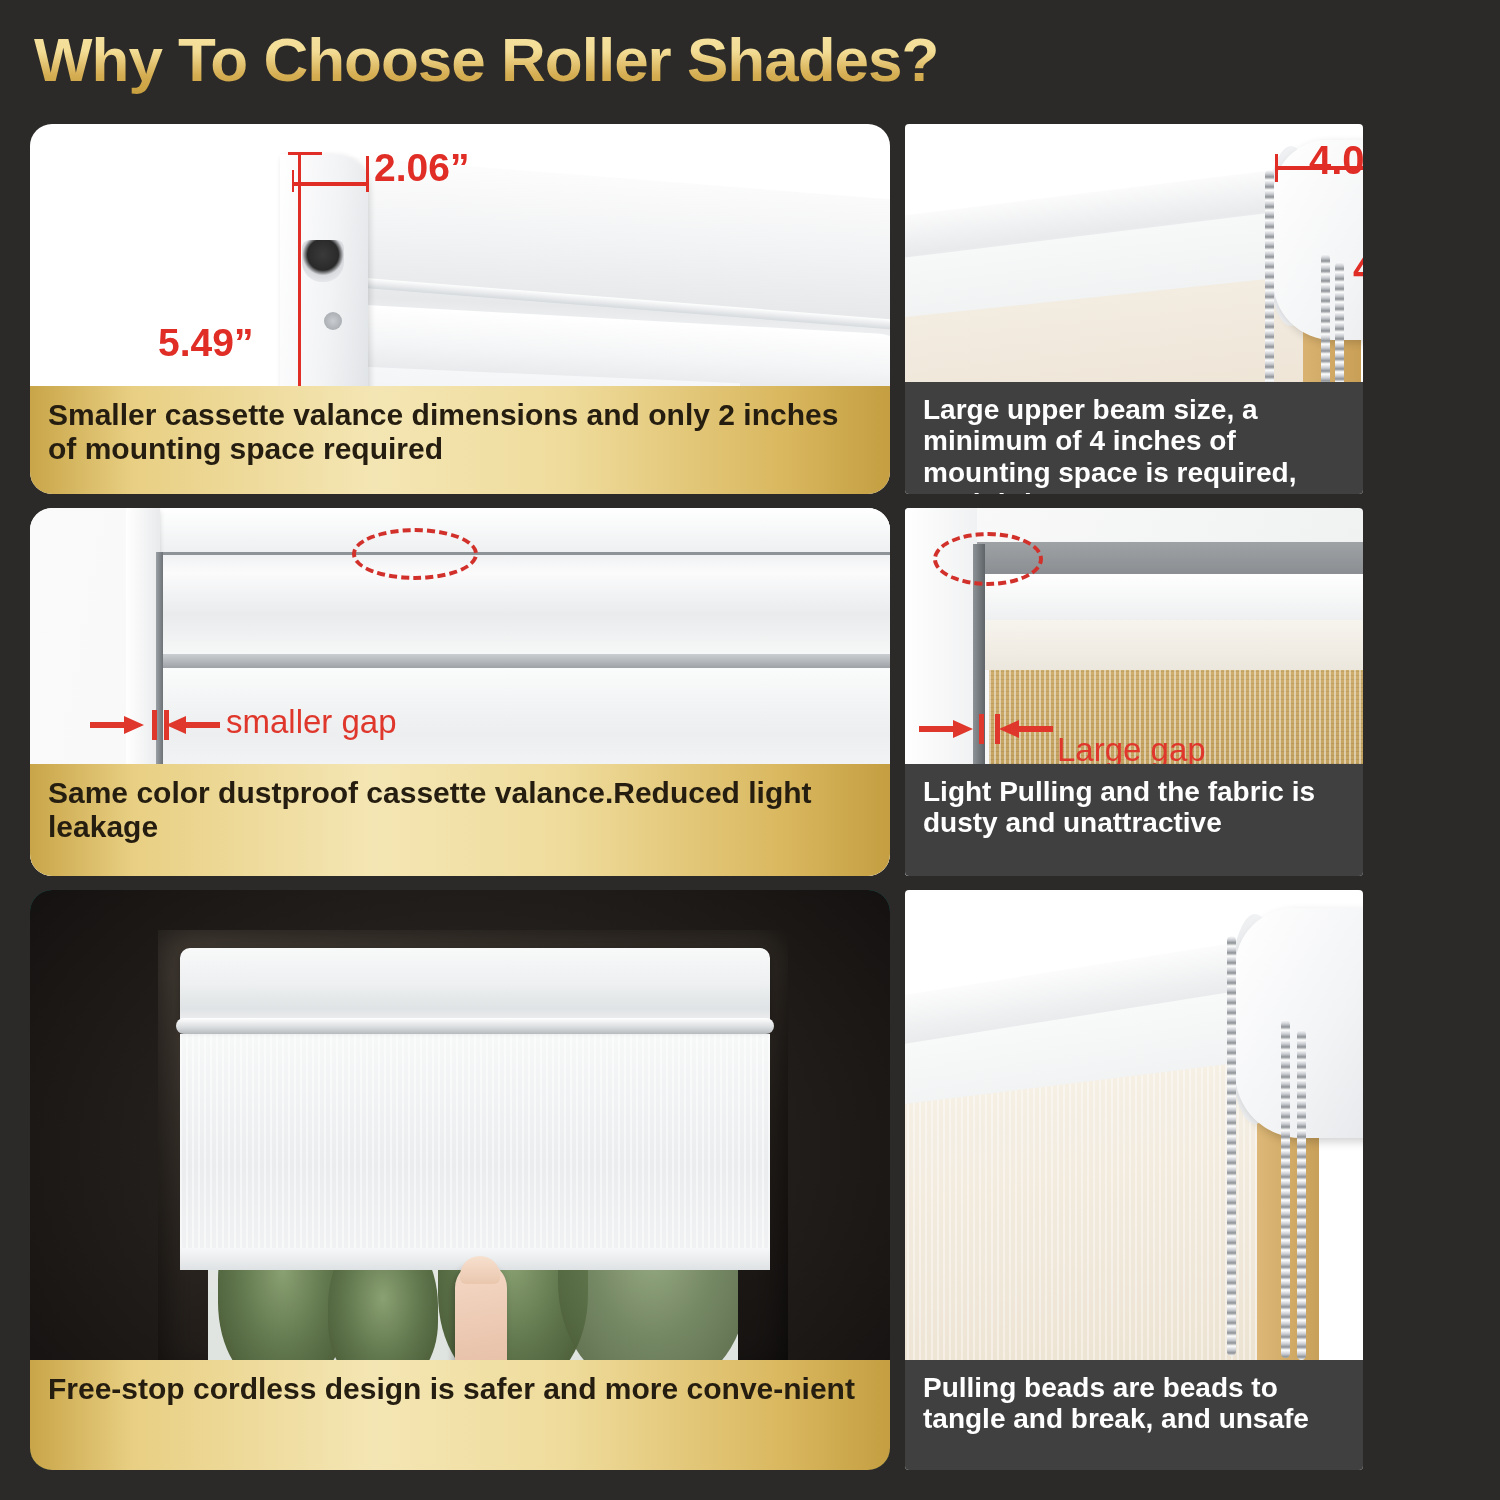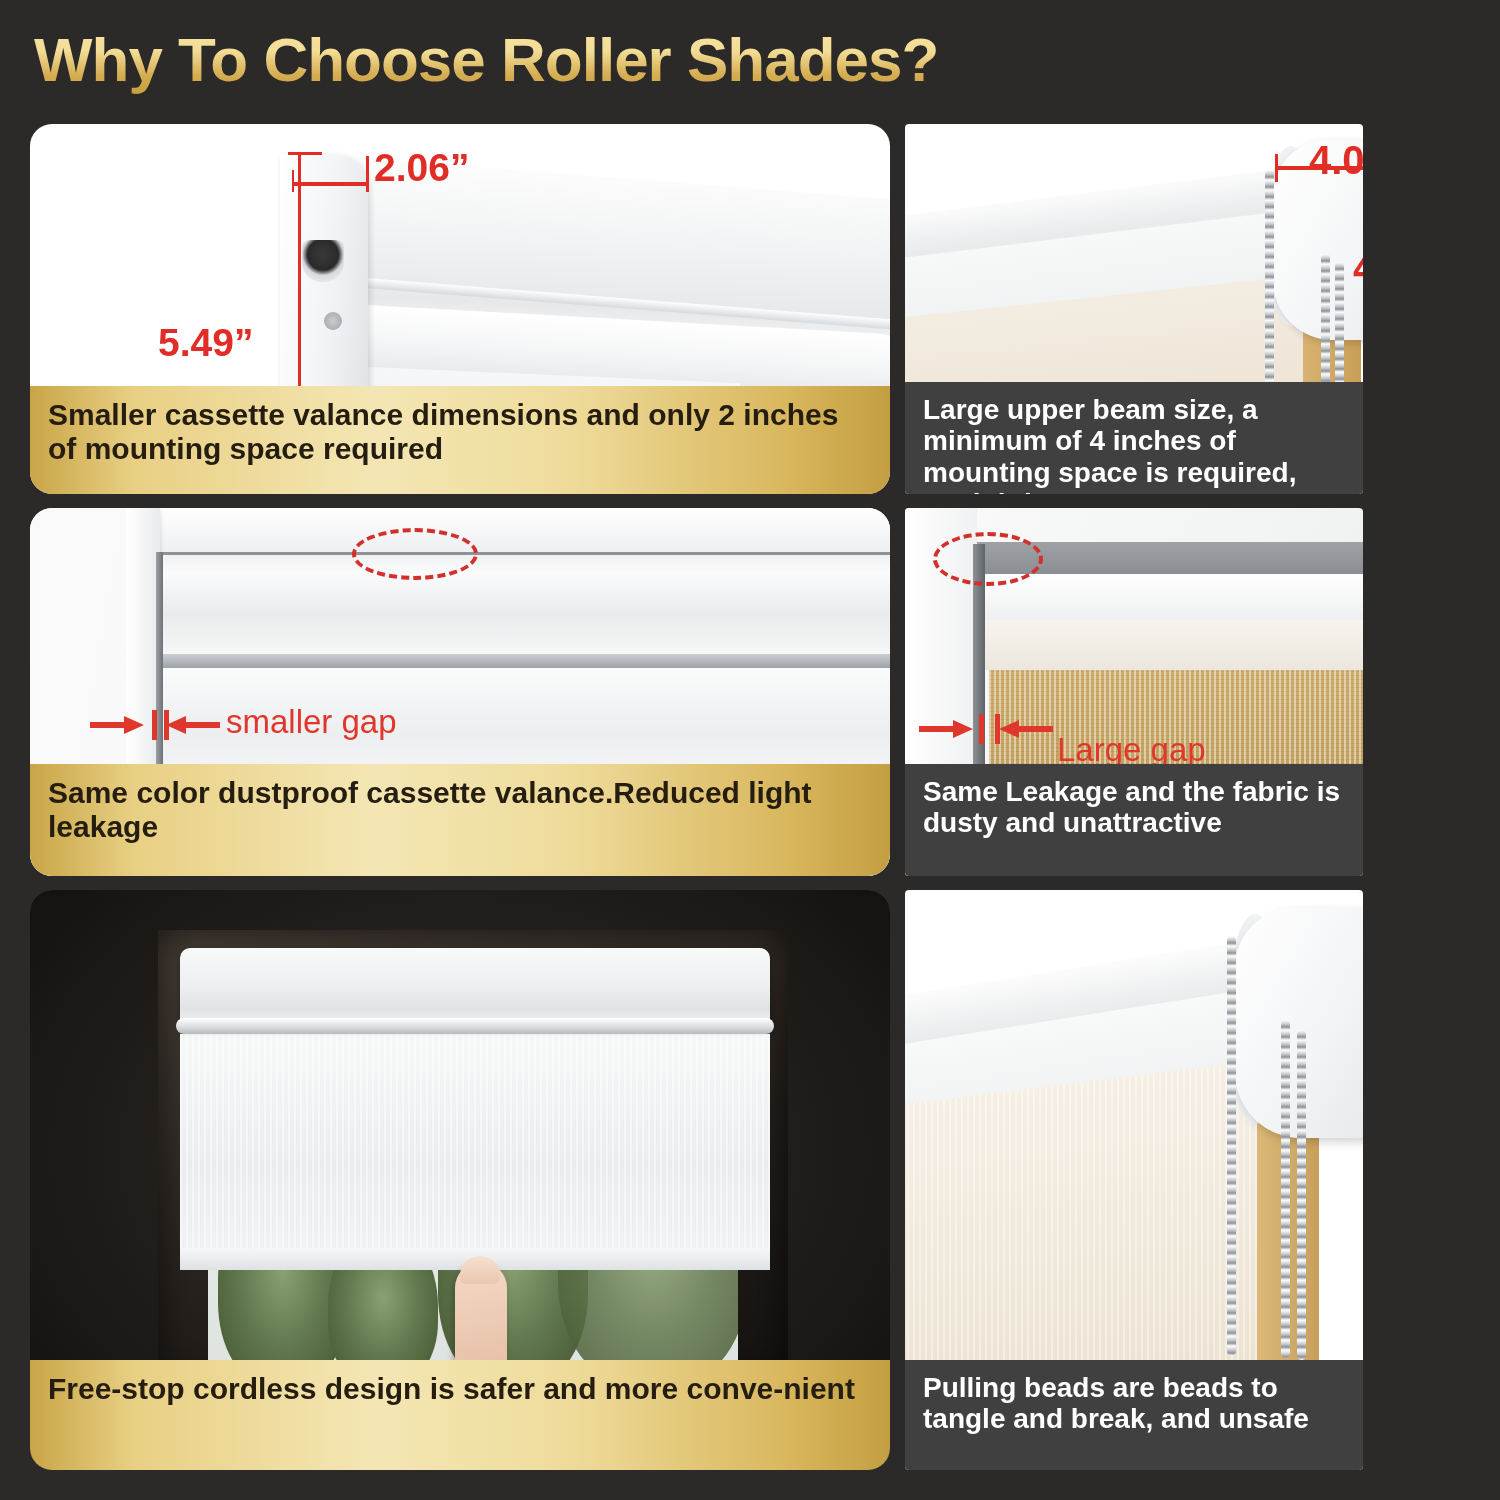--- a/index.html
+++ b/index.html
@@ -390,21 +390,21 @@
 
     <svg style="position:absolute;left:14px;top:204px;width:230px;height:40px;z-index:31;">
       <polygon points="0,14 34,14 34,8 54,17 34,26 34,20 0,20" fill="#e0372c"></polygon>
       <rect x="60" y="2" width="5" height="30" fill="#e0372c"></rect>
       <rect x="76" y="2" width="5" height="30" fill="#e0372c"></rect>
       <polygon points="134,14 100,14 100,8 80,17 100,26 100,20 134,20" fill="#e0372c"></polygon>
     </svg>
     <div class="ann-text" style="left:152px; top:199px; font-size:33px;margin-top:24px;">Large gap</div>
   </div>
 
-  <div class="caption gray cap-r c2">Same Leakage and the fabric is dusty and unattractive</div>
+  <div class="caption gray cap-r c2">Light Pulling and the fabric is dusty and unattractive</div>
 </div>
 
 <div class="panel left row3 p5-bg">
   <div class="photo">
     <div class="p5-room"></div>
     <div class="p5-frame"></div>
     <div class="p5-glass">
       <div class="p5-sky"></div>
       <div class="tree" style="left:10px;  width:130px; height:210px;"></div>
       <div class="tree" style="left:120px; width:110px; height:160px;"></div>

